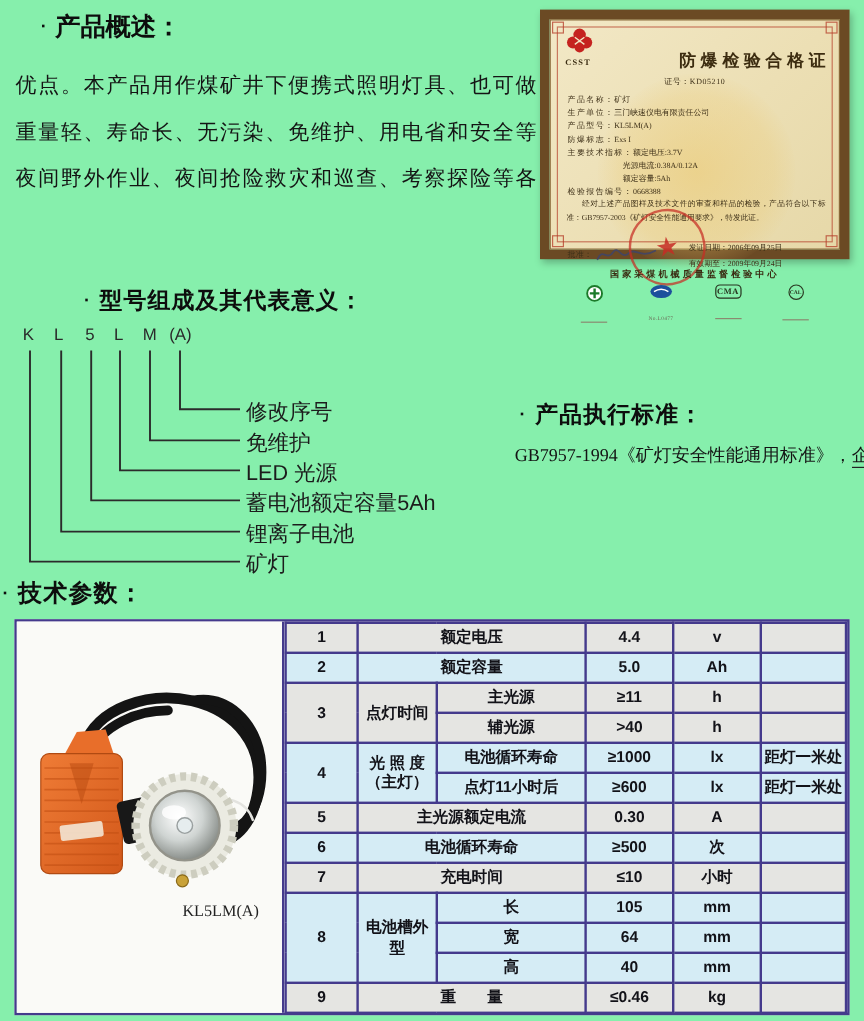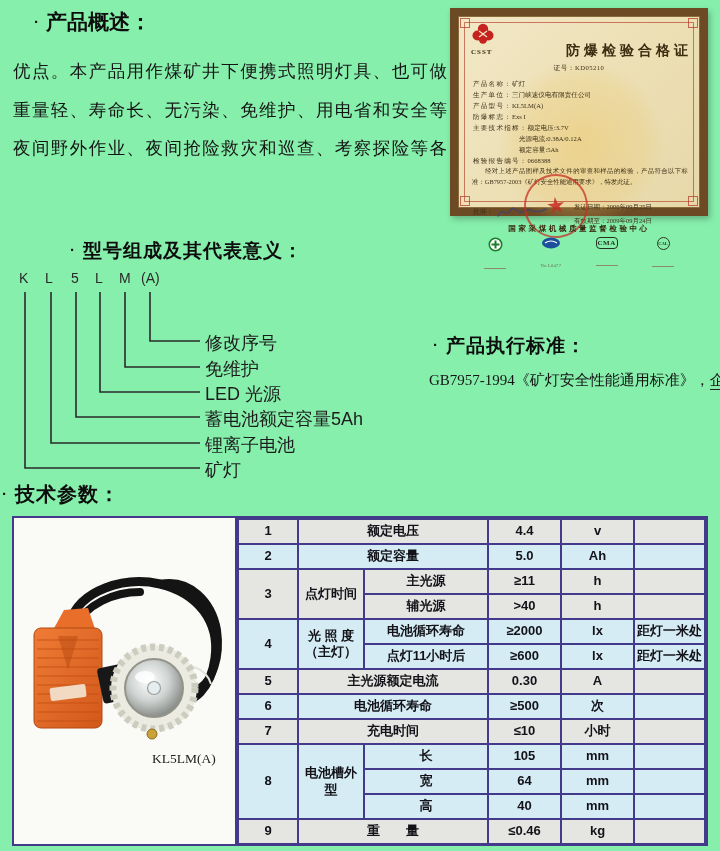--- a/index.html
+++ b/index.html
@@ -295,21 +295,21 @@
               <td>辅光源</td>
               <td>&gt;40</td>
               <td>h</td>
               <td></td>
             </tr>
             <tr class="b">
               <td rowspan="2">4</td>
               <td rowspan="2">光 照 度
 （主灯）</td>
               <td>电池循环寿命</td>
-              <td>≥2000</td>
+              <td>≥1000</td>
               <td>lx</td>
               <td>距灯一米处</td>
             </tr>
             <tr class="b">
               <td>点灯11小时后</td>
               <td>≥600</td>
               <td>lx</td>
               <td>距灯一米处</td>
             </tr>
             <tr class="g">

